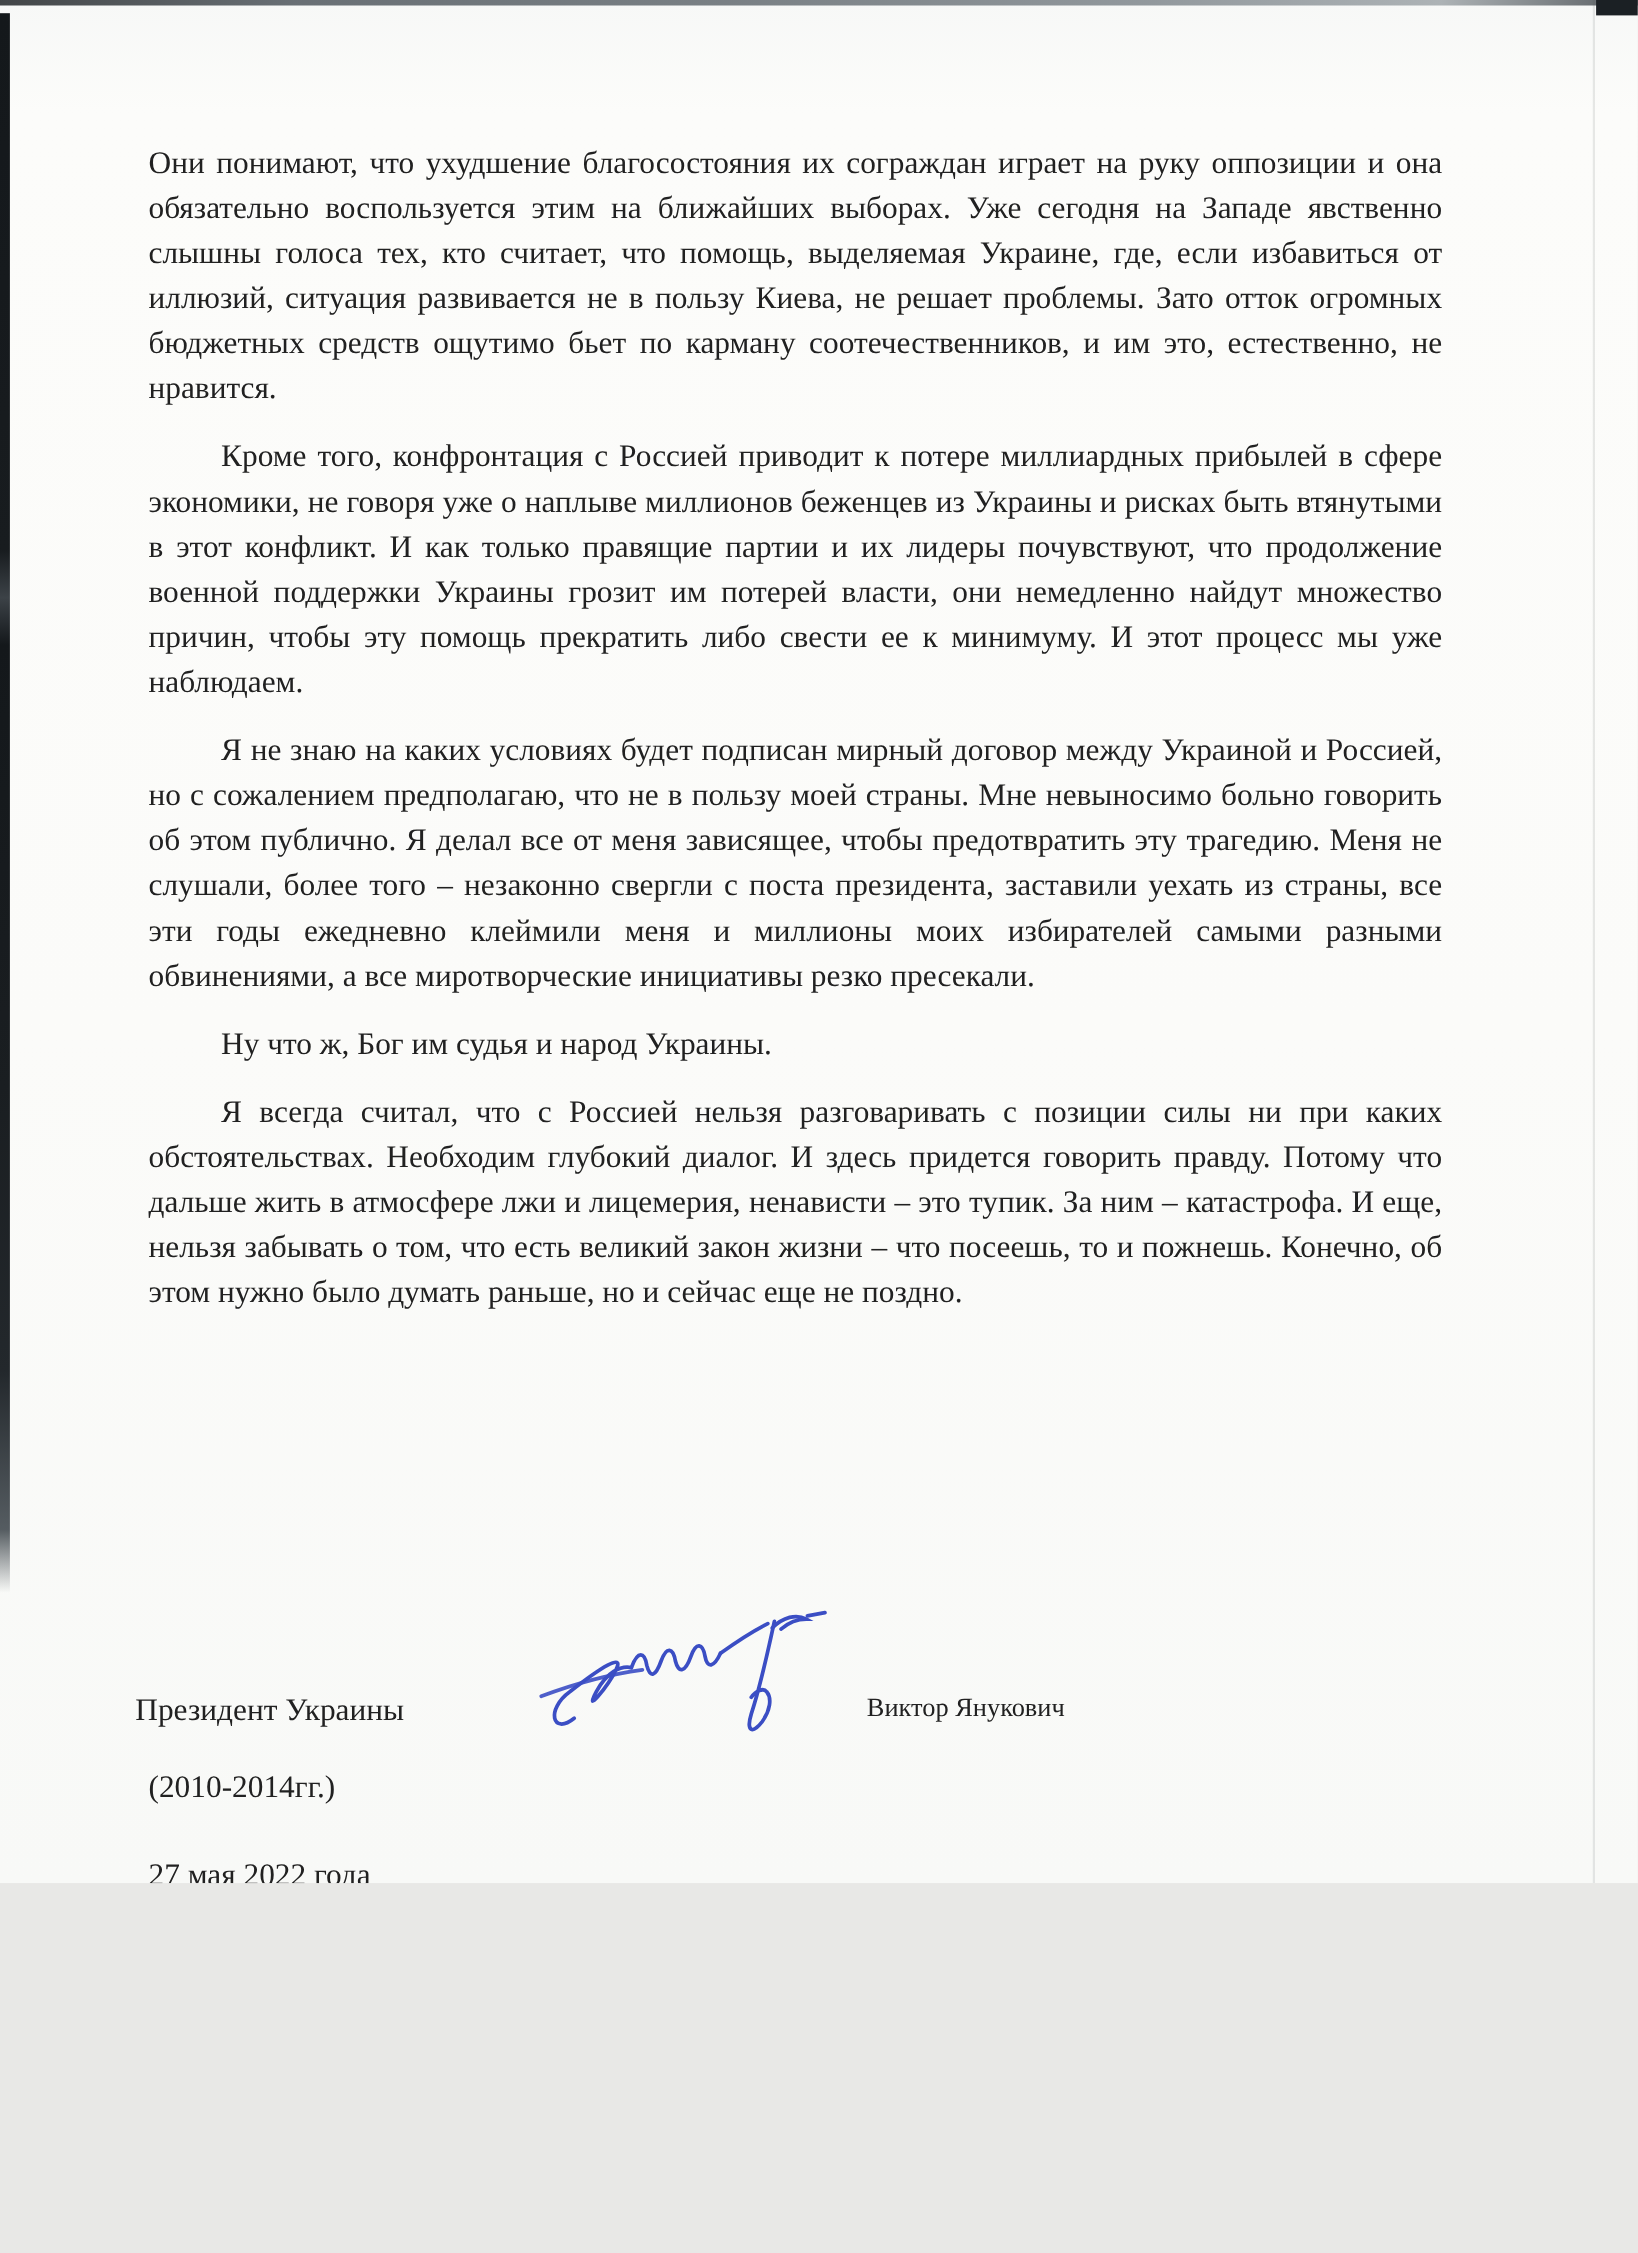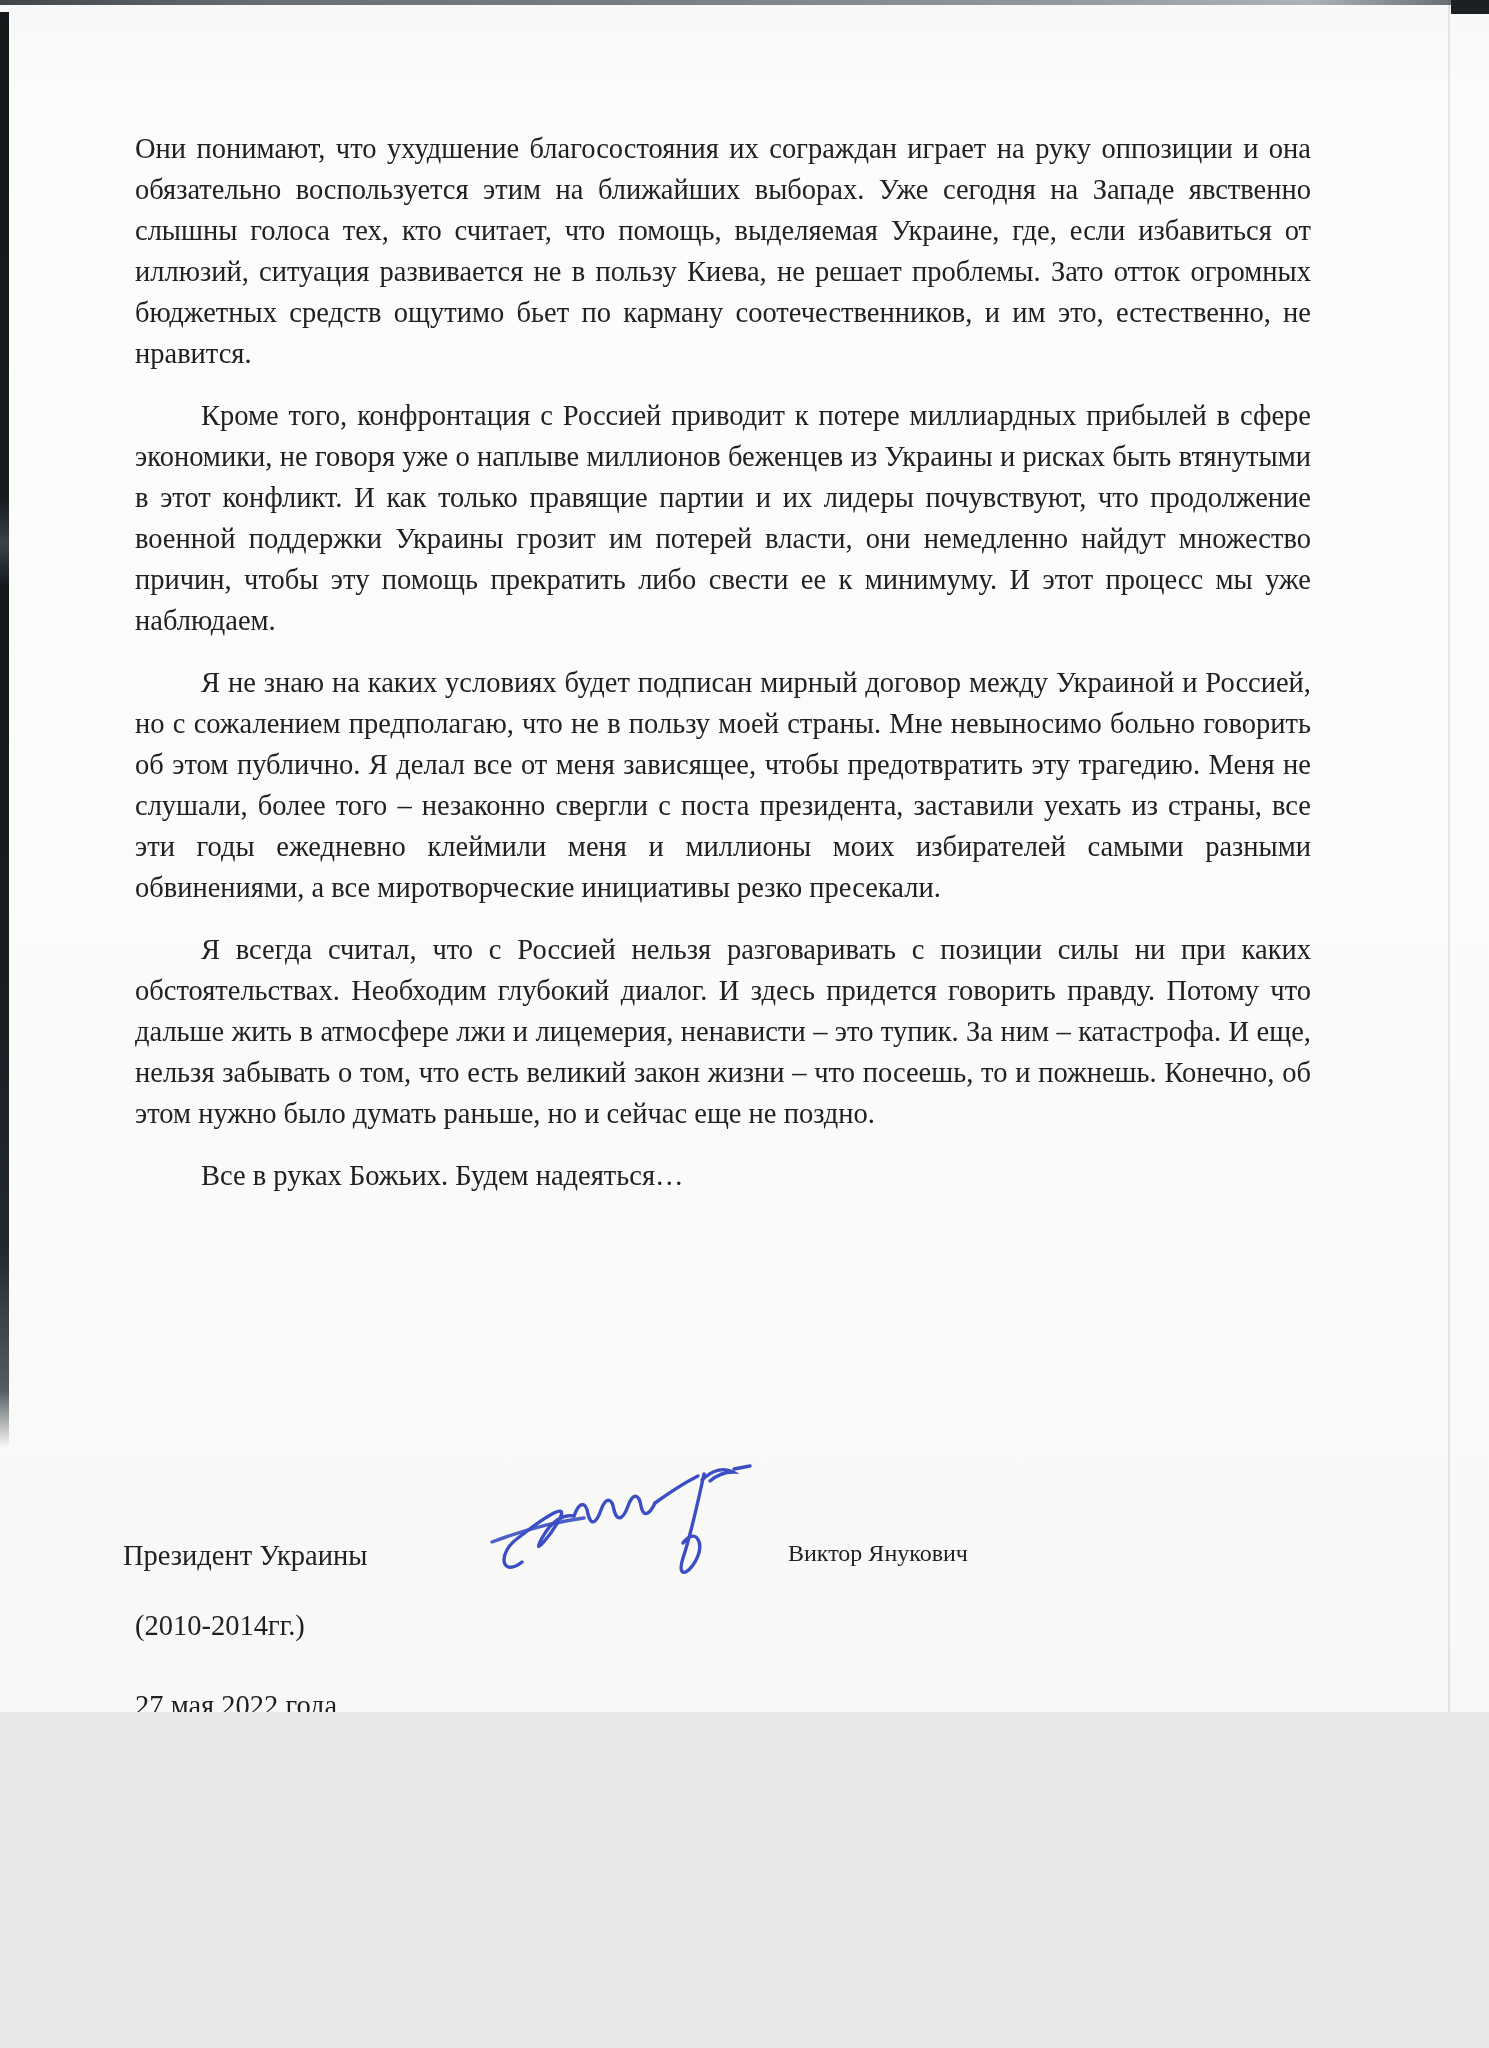--- a/index.html
+++ b/index.html
@@ -71,22 +71,22 @@
 
   <div class="edge-top"></div>
   <div class="edge-left"></div>
   <div class="corner-tr"></div>
   <div class="scan-line-right"></div>
 
   <div class="letter-body">
     <p>Они понимают, что ухудшение благосостояния их сограждан играет на руку оппозиции и она обязательно воспользуется этим на ближайших выборах. Уже сегодня на Западе явственно слышны голоса тех, кто считает, что помощь, выделяемая Украине, где, если избавиться от иллюзий, ситуация развивается не в пользу Киева, не решает проблемы. Зато отток огромных бюджетных средств ощутимо бьет по карману соотечественников, и им это, естественно, не нравится.</p>
     <p class="indent">Кроме того, конфронтация с Россией приводит к потере миллиардных прибылей в сфере экономики, не говоря уже о наплыве миллионов беженцев из Украины и рисках быть втянутыми в этот конфликт. И как только правящие партии и их лидеры почувствуют, что продолжение военной поддержки Украины грозит им потерей власти, они немедленно найдут множество причин, чтобы эту помощь прекратить либо свести ее к минимуму. И этот процесс мы уже наблюдаем.</p>
     <p class="indent">Я не знаю на каких условиях будет подписан мирный договор между Украиной и Россией, но с сожалением предполагаю, что не в пользу моей страны. Мне невыносимо больно говорить об этом публично. Я делал все от меня зависящее, чтобы предотвратить эту трагедию. Меня не слушали, более того – незаконно свергли с поста президента, заставили уехать из страны, все эти годы ежедневно клеймили меня и миллионы моих избирателей самыми разными обвинениями, а все миротворческие инициативы резко пресекали.</p>
+    <p class="indent">Ну что ж, Бог им судья и народ Украины.</p>
     <p class="indent">Я всегда считал, что с Россией нельзя разговаривать с позиции силы ни при каких обстоятельствах. Необходим глубокий диалог. И здесь придется говорить правду. Потому что дальше жить в атмосфере лжи и лицемерия, ненависти – это тупик. За ним – катастрофа. И еще, нельзя забывать о том, что есть великий закон жизни – что посеешь, то и пожнешь. Конечно, об этом нужно было думать раньше, но и сейчас еще не поздно.</p>
-    <p class="indent">Все в руках Божьих. Будем надеяться…</p>
   </div>
 
   <div class="sig-role">Президент Украины</div>
   <div class="sig-years">(2010-2014гг.)</div>
 
   <svg class="sig-scribble" viewBox="0 0 300 160" fill="none" xmlns="http://www.w3.org/2000/svg">
     <g stroke="#3b4ec4" stroke-width="3.4" stroke-linecap="round" fill="none">
 
       <path d="M4,80 C36,68 66,60 96,56" opacity="0.9"></path>
 

